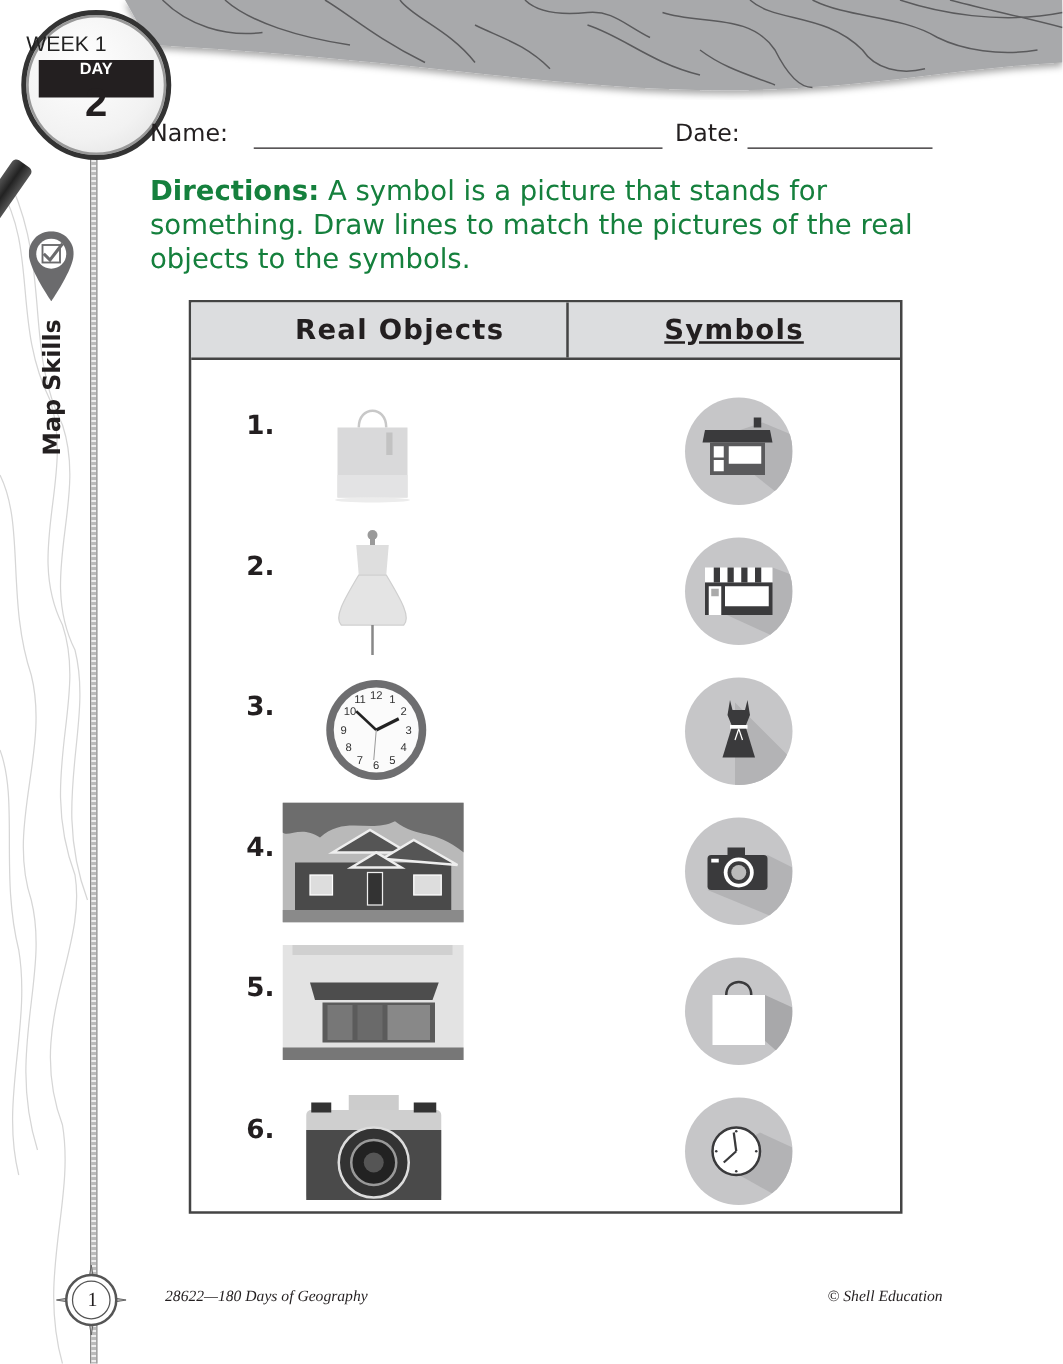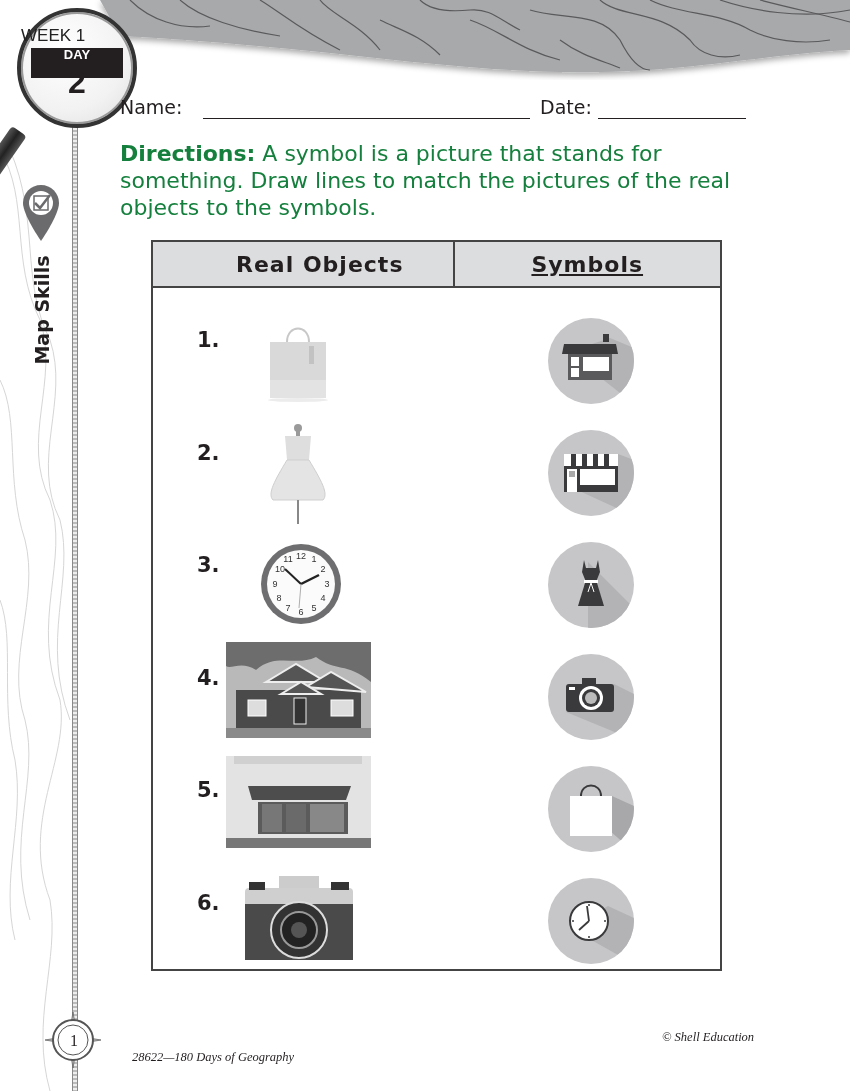--- a/index.html
+++ b/index.html
@@ -250,14 +250,14 @@
     </svg>
   </div>
 </div>
 
 <svg class="compass" viewBox="0 0 56 56">
   <polygon points="28,0 32,24 56,28 32,32 28,56 24,32 0,28 24,24" fill="#bbb" stroke="#666" stroke-width="0.8"></polygon>
   <circle cx="28" cy="28" r="20" fill="#fff" stroke="#555" stroke-width="2"></circle>
   <circle cx="28" cy="28" r="15" fill="#fff" stroke="#555" stroke-width="1"></circle>
 </svg>
 <div class="pagenum">1</div>
-<div class="footer" style="left:132px;margin-top:20px;">28622—180 Days of Geography</div>
+<div class="footer" style="left:132px;">28622—180 Days of Geography</div>
 <div class="footer" style="left:662px;text-align:right;">© Shell Education</div>
 
 </body></html>

